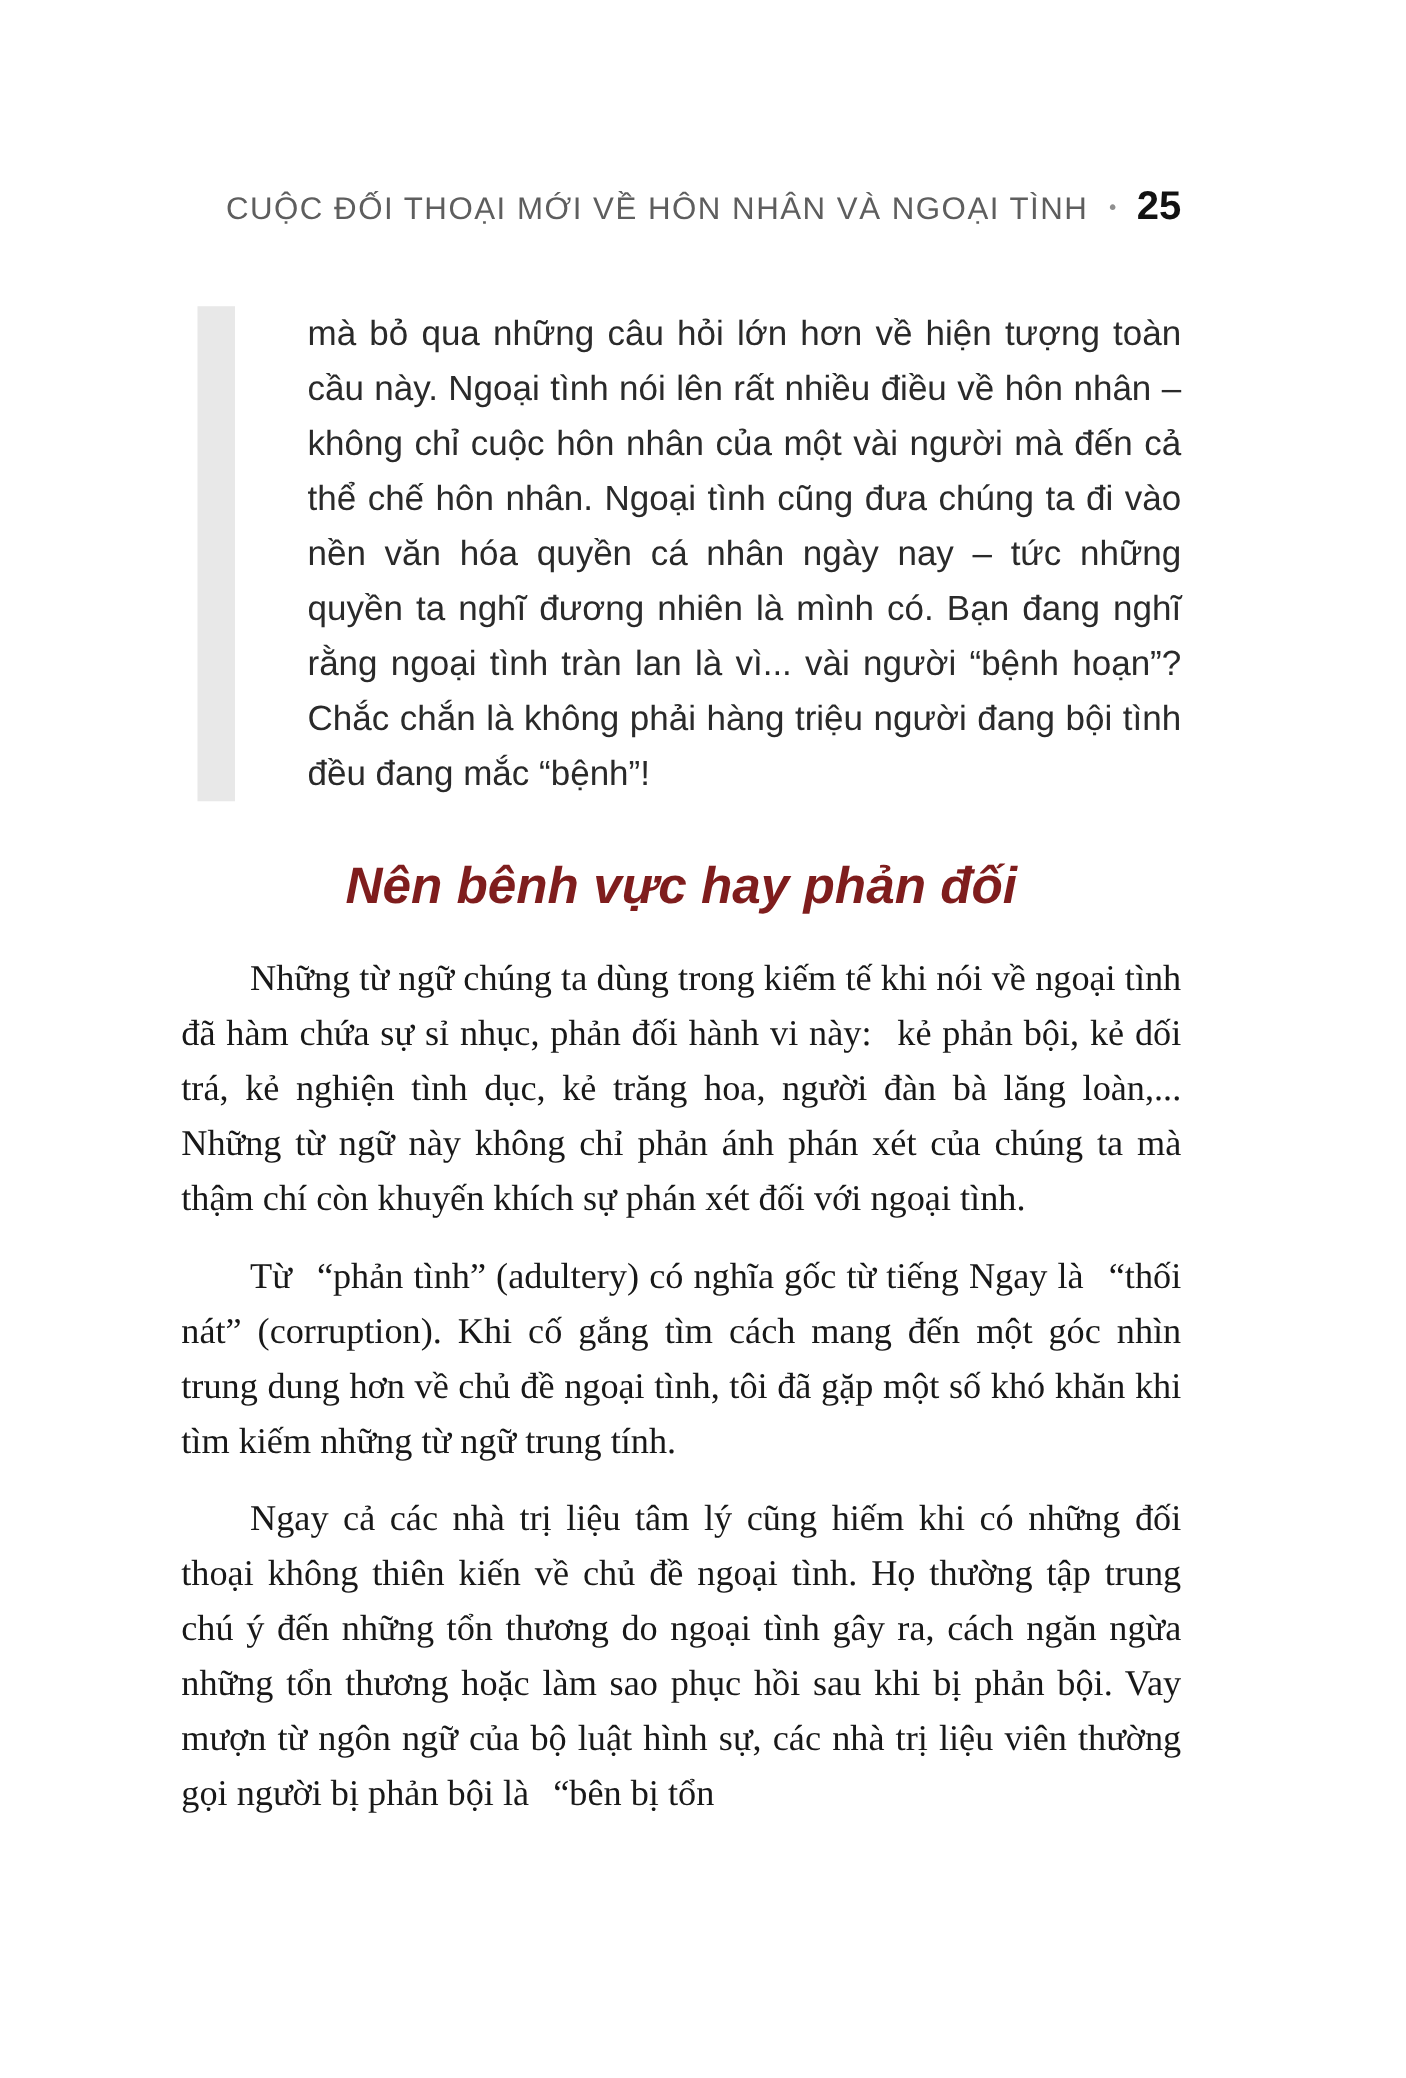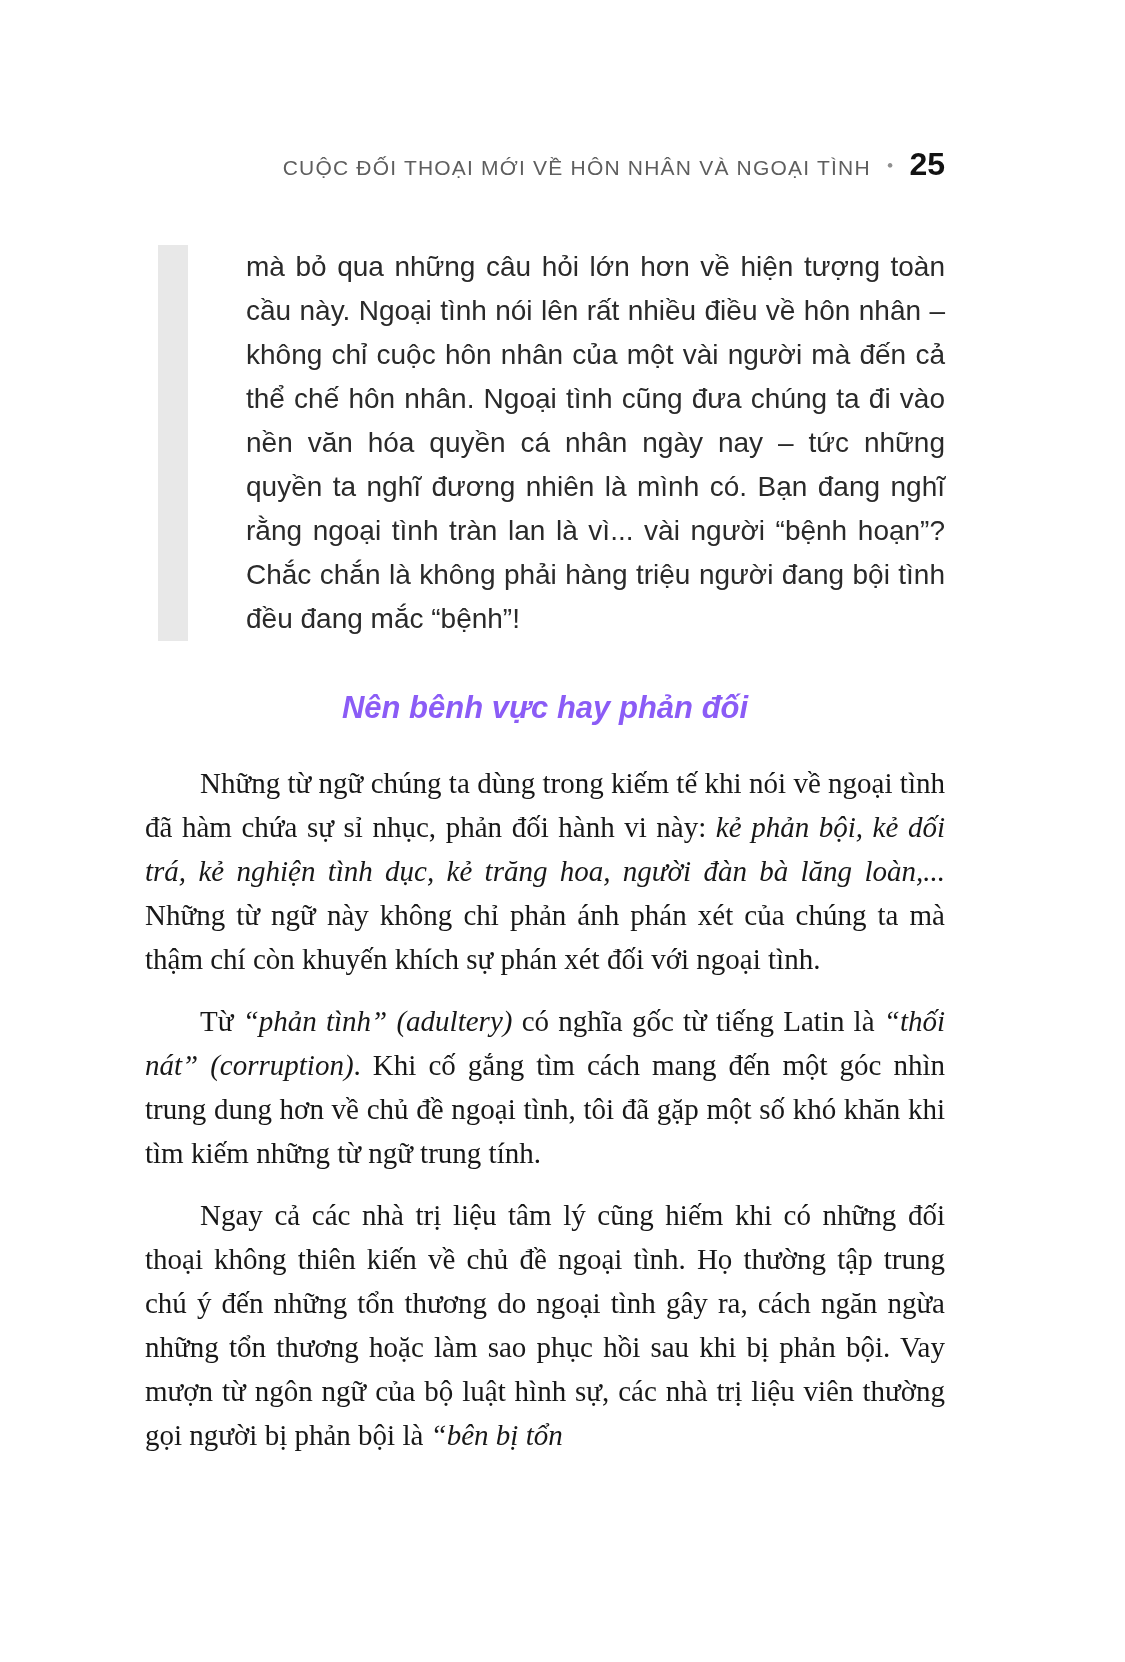--- a/index.html
+++ b/index.html
@@ -24,21 +24,21 @@
   .running-head {
     margin-top: 146px;
     display: flex;
     justify-content: flex-end;
     align-items: baseline;
     gap: 16px;
   }
   .running-head .title {
     font-family: "Liberation Sans", sans-serif;
     font-weight: 400;
-    font-size: 21px;
+    font-size: 25px;
     letter-spacing: 1.2px;
     color: #5e5e5e;
     white-space: nowrap;
   }
   .running-head .dot {
     color: #8f8f8f;
     font-size: 19px;
     line-height: 1;
     transform: translateY(-3px);
   }
@@ -71,44 +71,44 @@
     color: #2a2a2a;
     text-align: justify;
   }
   
   .section-heading {
     margin-top: 42px;
     text-align: center;
     font-family: "Liberation Sans", sans-serif;
     font-style: italic;
     font-weight: 700;
-    font-size: 31px;
+    font-size: 41px;
     line-height: 50px;
-    color: #8b5cf6;
+    color: #7f1d1d;
   }
   
   .body-copy {
     font-family: "Liberation Serif", serif;
     font-size: 29px;
     line-height: 44px;
     color: #181818;
     text-align: justify;
   }
   .body-copy p {
     margin: 0;
     text-indent: 55px;
   }
   .body-copy p.first {
     margin-top: 28px;
   }
   .body-copy p + p {
     margin-top: 18px;
   }
   .it {
-    font-style: italic;
+    margin-left: 12px;
   }
 </style>
 </head>
 <body>
 
 <div class="page">
 
   <div class="running-head">
     <span class="title">CUỘC ĐỐI THOẠI MỚI VỀ HÔN NHÂN VÀ NGOẠI TÌNH</span>
     <span class="dot">•</span>
@@ -119,17 +119,17 @@
     <div class="bar"></div>
     <div class="quote-text">mà bỏ qua những câu hỏi lớn hơn về hiện tượng toàn cầu này. Ngoại tình nói lên rất nhiều điều về hôn nhân – không chỉ cuộc hôn nhân của một vài người mà đến cả thể chế hôn nhân. Ngoại tình cũng đưa chúng ta đi vào nền văn hóa quyền cá nhân ngày nay – tức những quyền ta nghĩ đương nhiên là mình có. Bạn đang nghĩ rằng ngoại tình tràn lan là vì... vài người “bệnh hoạn”? Chắc chắn là không phải hàng triệu người đang bội tình đều đang mắc “bệnh”!</div>
   </div>
 
   <div class="section-heading">
     <div>Nên bênh vực hay phản đối</div>
   </div>
 
   <div class="body-copy">
     <p class="first"><span>Những từ ngữ chúng ta dùng trong kiếm tế khi nói về ngoại tình đã hàm chứa sự sỉ nhục, phản đối hành vi này: </span><span class="it">kẻ phản bội, kẻ dối trá, kẻ nghiện tình dục, kẻ trăng hoa, người đàn bà lăng loàn,...</span><span> Những từ ngữ này không chỉ phản ánh phán xét của chúng ta mà thậm chí còn khuyến khích sự phán xét đối với ngoại tình.</span></p>
-    <p><span>Từ </span><span class="it">“phản tình” (adultery)</span><span> có nghĩa gốc từ tiếng Latin là </span><span class="it">“thối nát” (corruption)</span><span>. Khi cố gắng tìm cách mang đến một góc nhìn trung dung hơn về chủ đề ngoại tình, tôi đã gặp một số khó khăn khi tìm kiếm những từ ngữ trung tính.</span></p>
+    <p><span>Từ </span><span class="it">“phản tình” (adultery)</span><span> có nghĩa gốc từ tiếng Ngay là </span><span class="it">“thối nát” (corruption)</span><span>. Khi cố gắng tìm cách mang đến một góc nhìn trung dung hơn về chủ đề ngoại tình, tôi đã gặp một số khó khăn khi tìm kiếm những từ ngữ trung tính.</span></p>
     <p><span>Ngay cả các nhà trị liệu tâm lý cũng hiếm khi có những đối thoại không thiên kiến về chủ đề ngoại tình. Họ thường tập trung chú ý đến những tổn thương do ngoại tình gây ra, cách ngăn ngừa những tổn thương hoặc làm sao phục hồi sau khi bị phản bội. Vay mượn từ ngôn ngữ của bộ luật hình sự, các nhà trị liệu viên thường gọi người bị phản bội là </span><span class="it">“bên bị tổn</span></p>
   </div>
 
 </div>
 
 </body></html>

